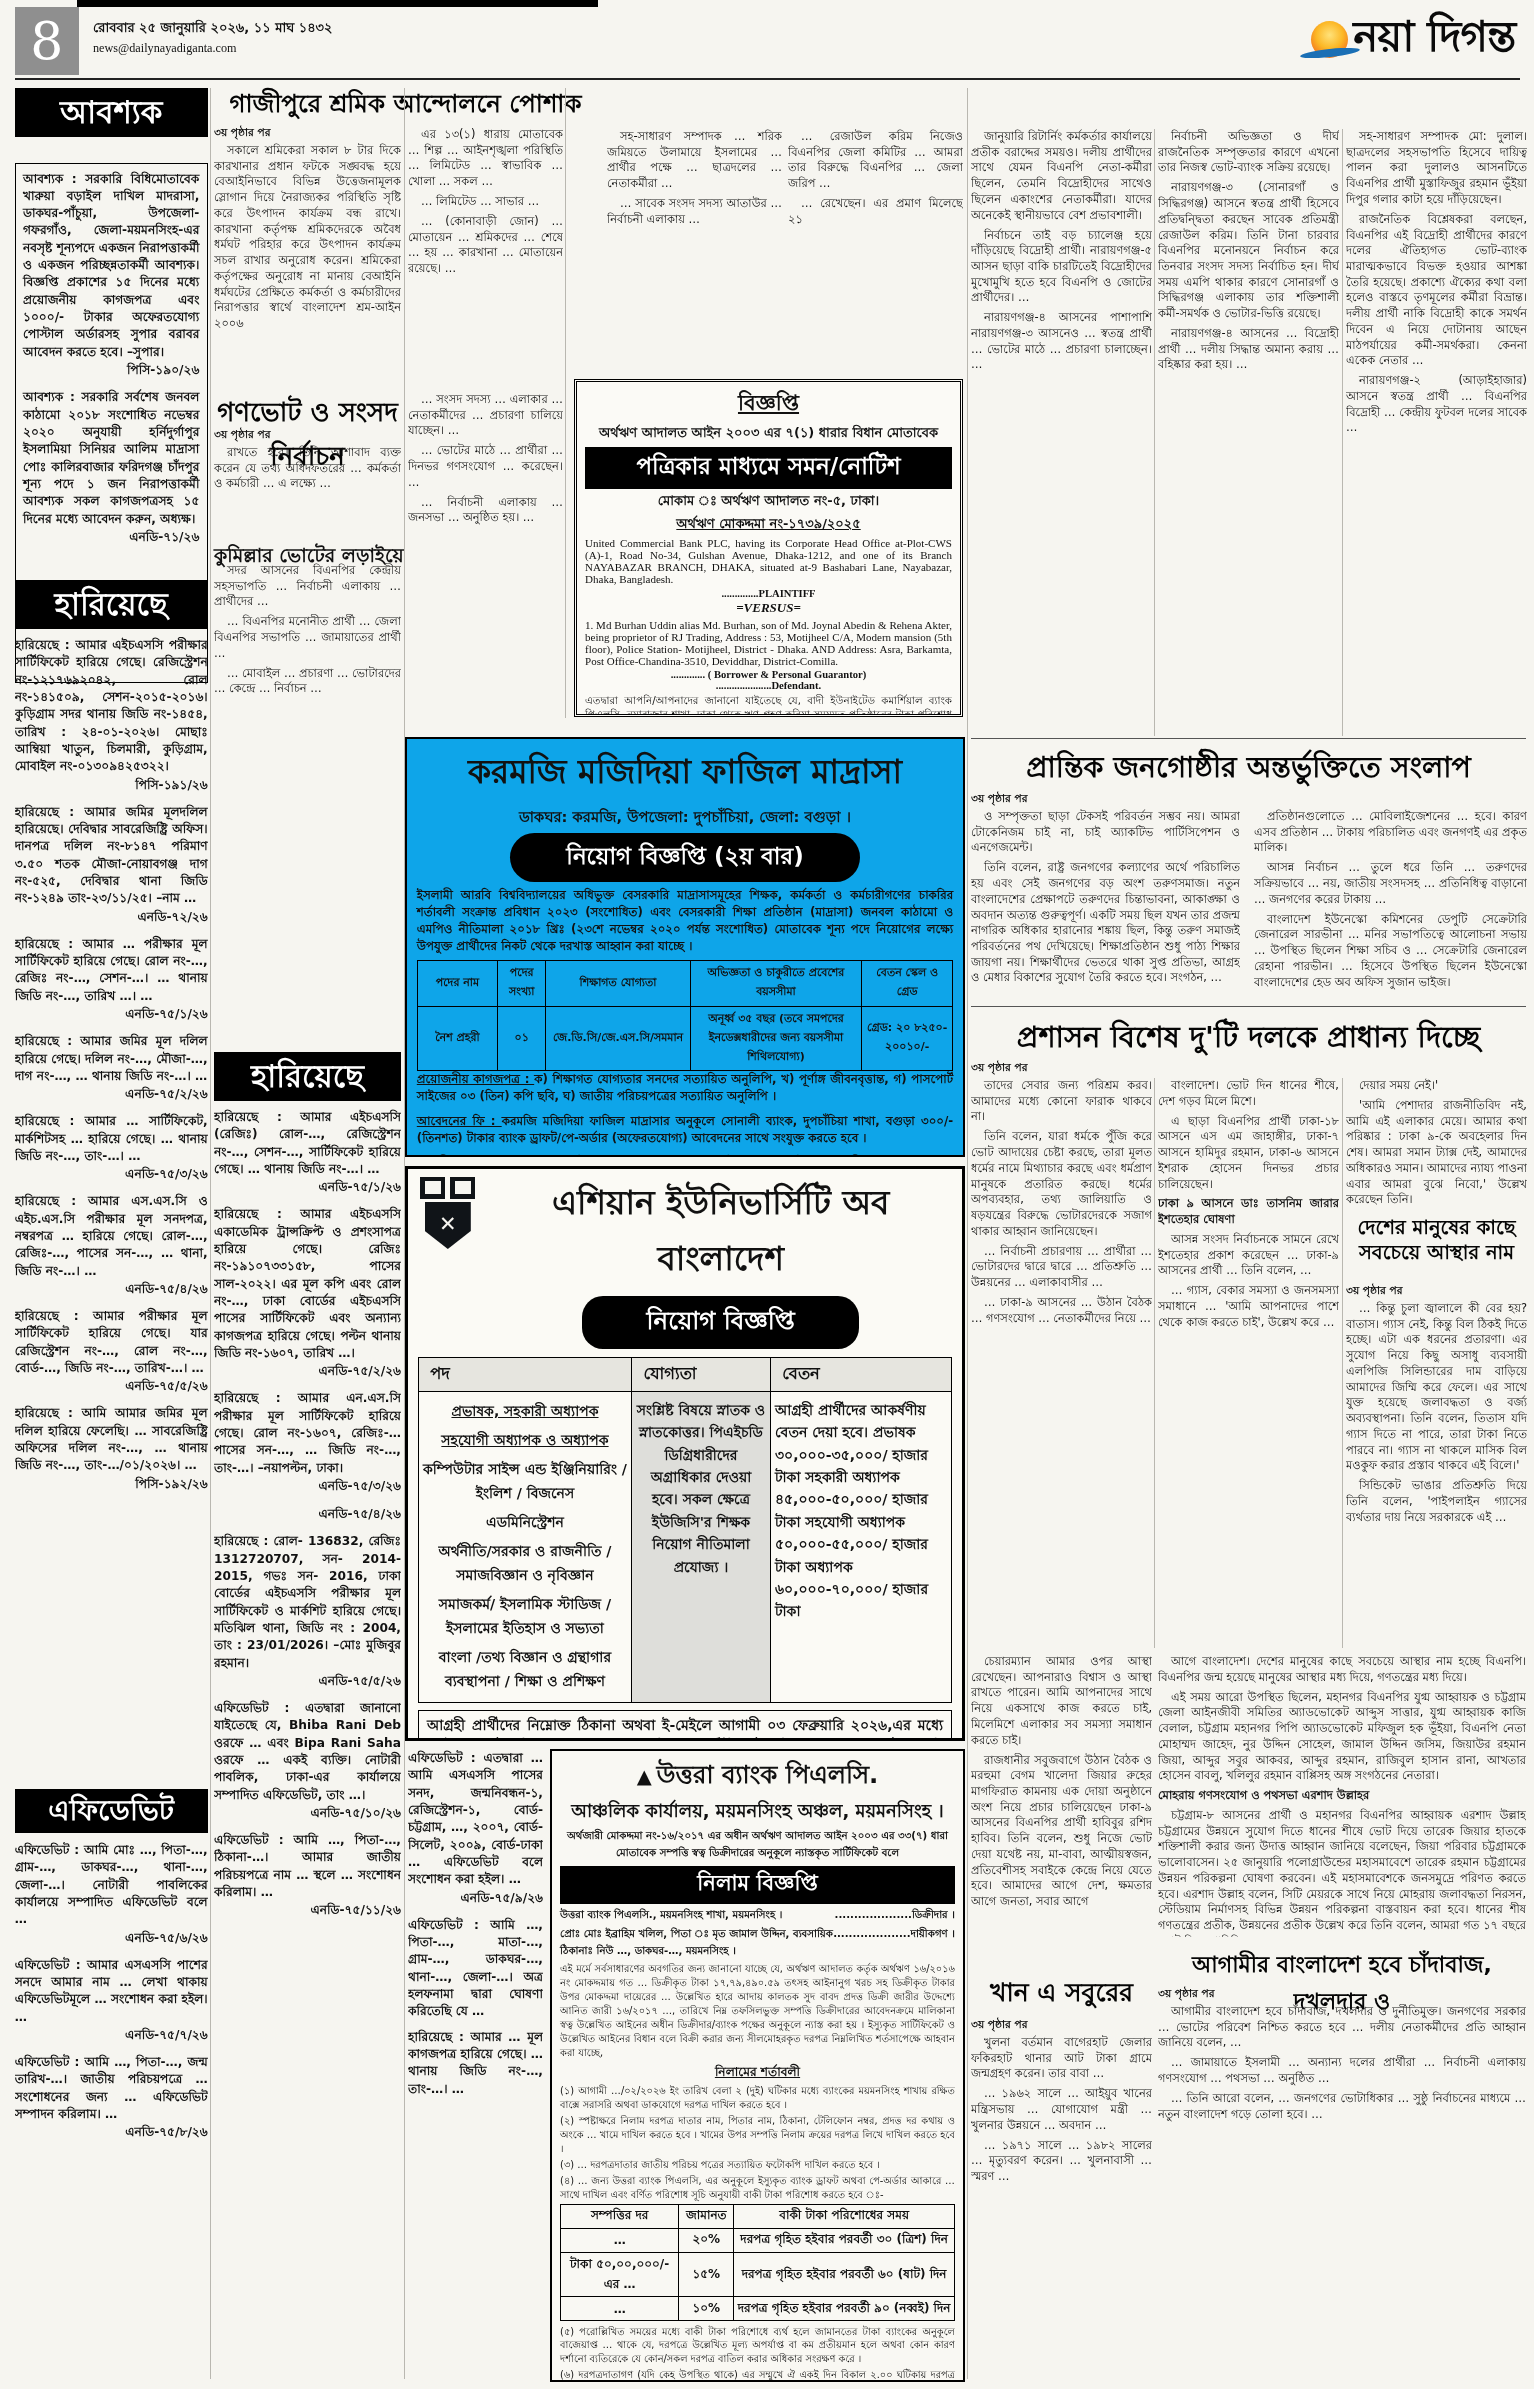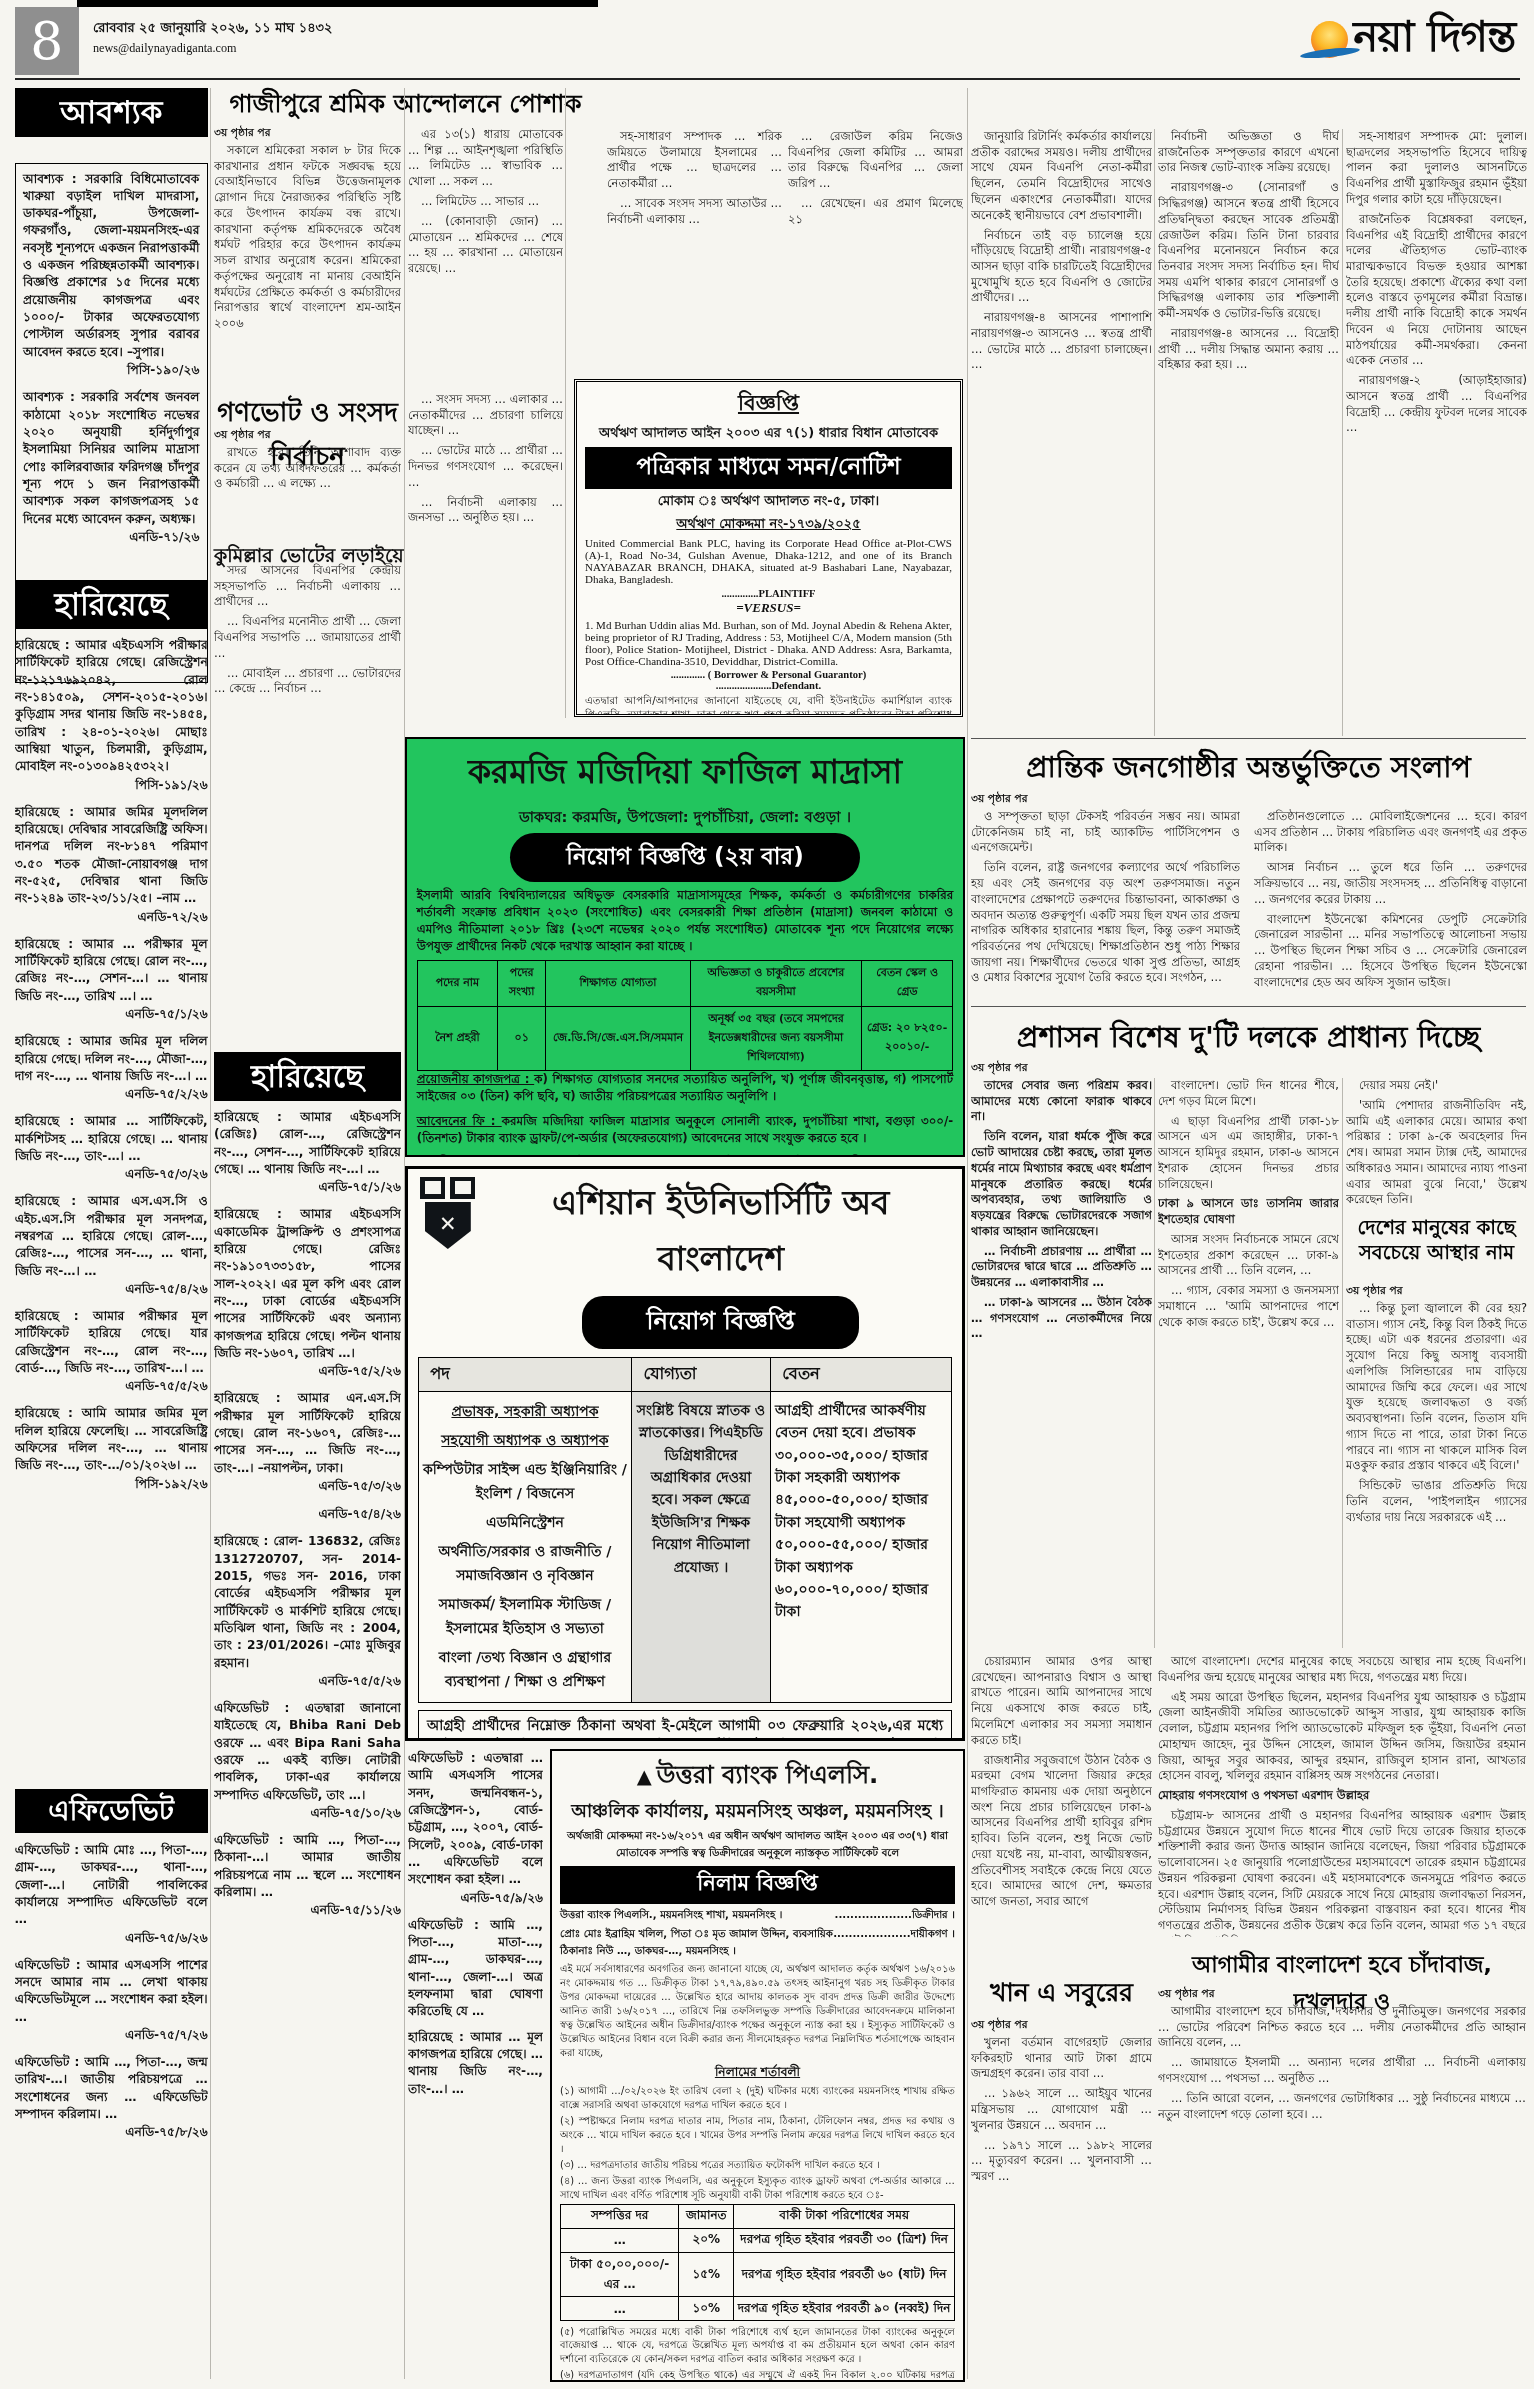--- a/index.html
+++ b/index.html
@@ -45,21 +45,21 @@
   .notice .t2{text-align:center;font-size:13px;font-weight:800;margin:1.6px 0;}
   .notice .nbanner{background:#000;color:#fff;text-align:center;font-size:23px;font-weight:800;
                    padding:1.6px 0;margin:2.4px 0;}
   .notice .t3{text-align:center;font-size:13px;font-weight:800;margin:1.6px 0;}
   .notice .t4{text-align:center;font-size:13px;font-weight:800;text-decoration:underline;margin:1.6px 0;}
   .notice .eng{font-family:"Liberation Serif",serif;font-size:11px;text-align:justify;margin:2.4px 0;}
   .notice .rt{text-align:center;font-weight:700;font-family:"Liberation Serif",serif;font-size:10.6px;margin:0;}
   .notice .vs{text-align:center;font-weight:700;font-style:italic;font-family:"Liberation Serif",serif;margin:1.6px 0;}
   .notice .bn{font-size:10.2px;line-height:1.4;text-align:justify;margin:2.4px 0;}
   
-  .mad{border:2.4px solid #000;box-sizing:border-box;padding:6.5px 9.8px;background:#22c55e;overflow:hidden;}
+  .mad{border:2.4px solid #000;box-sizing:border-box;padding:6.5px 9.8px;background:#0ea5e9;overflow:hidden;}
   .mad .title{font-size:33px;font-weight:800;text-align:center;margin:0;}
   .mad .addr{font-size:14.7px;font-weight:800;text-align:center;margin:3.3px 0;}
   .mad .pill{display:block;margin:3.3px auto;width:350px;background:#000;color:#fff;border-radius:24.4px;
              font-size:23px;font-weight:800;text-align:center;padding:4.9px 0;}
   .mad .intro{font-size:11.8px;font-weight:600;line-height:1.45;text-align:justify;margin:4.9px 0;}
   table.grid{border-collapse:collapse;width:100%;font-size:11px;}
   table.grid th,table.grid td{border:1.6px solid #000;padding:3.3px 4.1px;text-align:center;font-weight:700;}
   
   .aub{border:3.3px solid #000;box-sizing:border-box;padding:8.1px 9.8px;background:#fbfaf5;overflow:hidden;}
   .aub .head{display:flex;align-items:flex-start;gap:11.4px;}
@@ -463,21 +463,21 @@
     </div>
   <div class="abs colbody" style="left:1254px;top:809px;width:273px;height:192px;">
       <p class="para">প্রতিষ্ঠানগুলোতে … মোবিলাইজেশনের … হবে। কারণ এসব প্রতিষ্ঠান … টাকায় পরিচালিত এবং জনগণই এর প্রকৃত মালিক।</p>
       <p class="para">আসন্ন নির্বাচন … তুলে ধরে তিনি … তরুণদের সক্রিয়ভাবে … নয়, জাতীয় সংসদসহ … প্রতিনিধিত্ব বাড়ানো … জনগণের করের টাকায় …</p>
       <p class="para">বাংলাদেশ ইউনেস্কো কমিশনের ডেপুটি সেক্রেটারি জেনারেল সারভীনা … মনির সভাপতিত্বে আলোচনা সভায় … উপস্থিত ছিলেন শিক্ষা সচিব ও … সেক্রেটারি জেনারেল রেহানা পারভীন। … হিসেবে উপস্থিত ছিলেন ইউনেস্কো বাংলাদেশের হেড অব অফিস সুজান ভাইজ।</p>
     </div>
 
   <div class="abs hrule" style="left:971px;top:1006px;width:555px;"></div>
   <div class="abs hl" style="left:971px;top:1014px;width:555px;height:44px;font-size:29px;">প্রশাসন বিশেষ দু'টি দলকে প্রাধান্য দিচ্ছে</div>
   <div class="abs tag" style="left:971px;top:1060px;">৩য় পৃষ্ঠার পর</div>
-  <div class="abs colbody" style="left:971px;top:1078px;width:181px;height:570px;font-weight:bold;">
+  <div class="abs colbody" style="left:971px;top:1078px;width:181px;height:570px;">
       <p class="para">তাদের সেবার জন্য পরিশ্রম করব। আমাদের মধ্যে কোনো ফারাক থাকবে না।</p>
       <p class="para">তিনি বলেন, যারা ধর্মকে পুঁজি করে ভোট আদায়ের চেষ্টা করছে, তারা মূলত ধর্মের নামে মিথ্যাচার করছে এবং ধর্মপ্রাণ মানুষকে প্রতারিত করছে। ধর্মের অপব্যবহার, তথ্য জালিয়াতি ও ষড়যন্ত্রের বিরুদ্ধে ভোটারদেরকে সজাগ থাকার আহ্বান জানিয়েছেন।</p>
       <p class="para">… নির্বাচনী প্রচারণায় … প্রার্থীরা … ভোটারদের দ্বারে দ্বারে … প্রতিশ্রুতি … উন্নয়নের … এলাকাবাসীর …</p>
       <p class="para">… ঢাকা-৯ আসনের … উঠান বৈঠক … গণসংযোগ … নেতাকর্মীদের নিয়ে …</p>
     </div>
   <div class="abs colbody" style="left:1158px;top:1078px;width:181px;height:570px;">
       <p class="para">বাংলাদেশ। ভোট দিন ধানের শীষে, দেশ গড়ব মিলে মিশে।</p>
       <p class="para">এ ছাড়া বিএনপির প্রার্থী ঢাকা-১৮ আসনে এস এম জাহাঙ্গীর, ঢাকা-৭ আসনে হামিদুর রহমান, ঢাকা-৬ আসনে ইশরাক হোসেন দিনভর প্রচার চালিয়েছেন।</p>
       <p class="subhead">ঢাকা ৯ আসনে ডাঃ তাসনিম জারার ইশতেহার ঘোষণা</p>
       <p class="para">আসন্ন সংসদ নির্বাচনকে সামনে রেখে ইশতেহার প্রকাশ করেছেন … ঢাকা-৯ আসনের প্রার্থী … তিনি বলেন, …</p>

